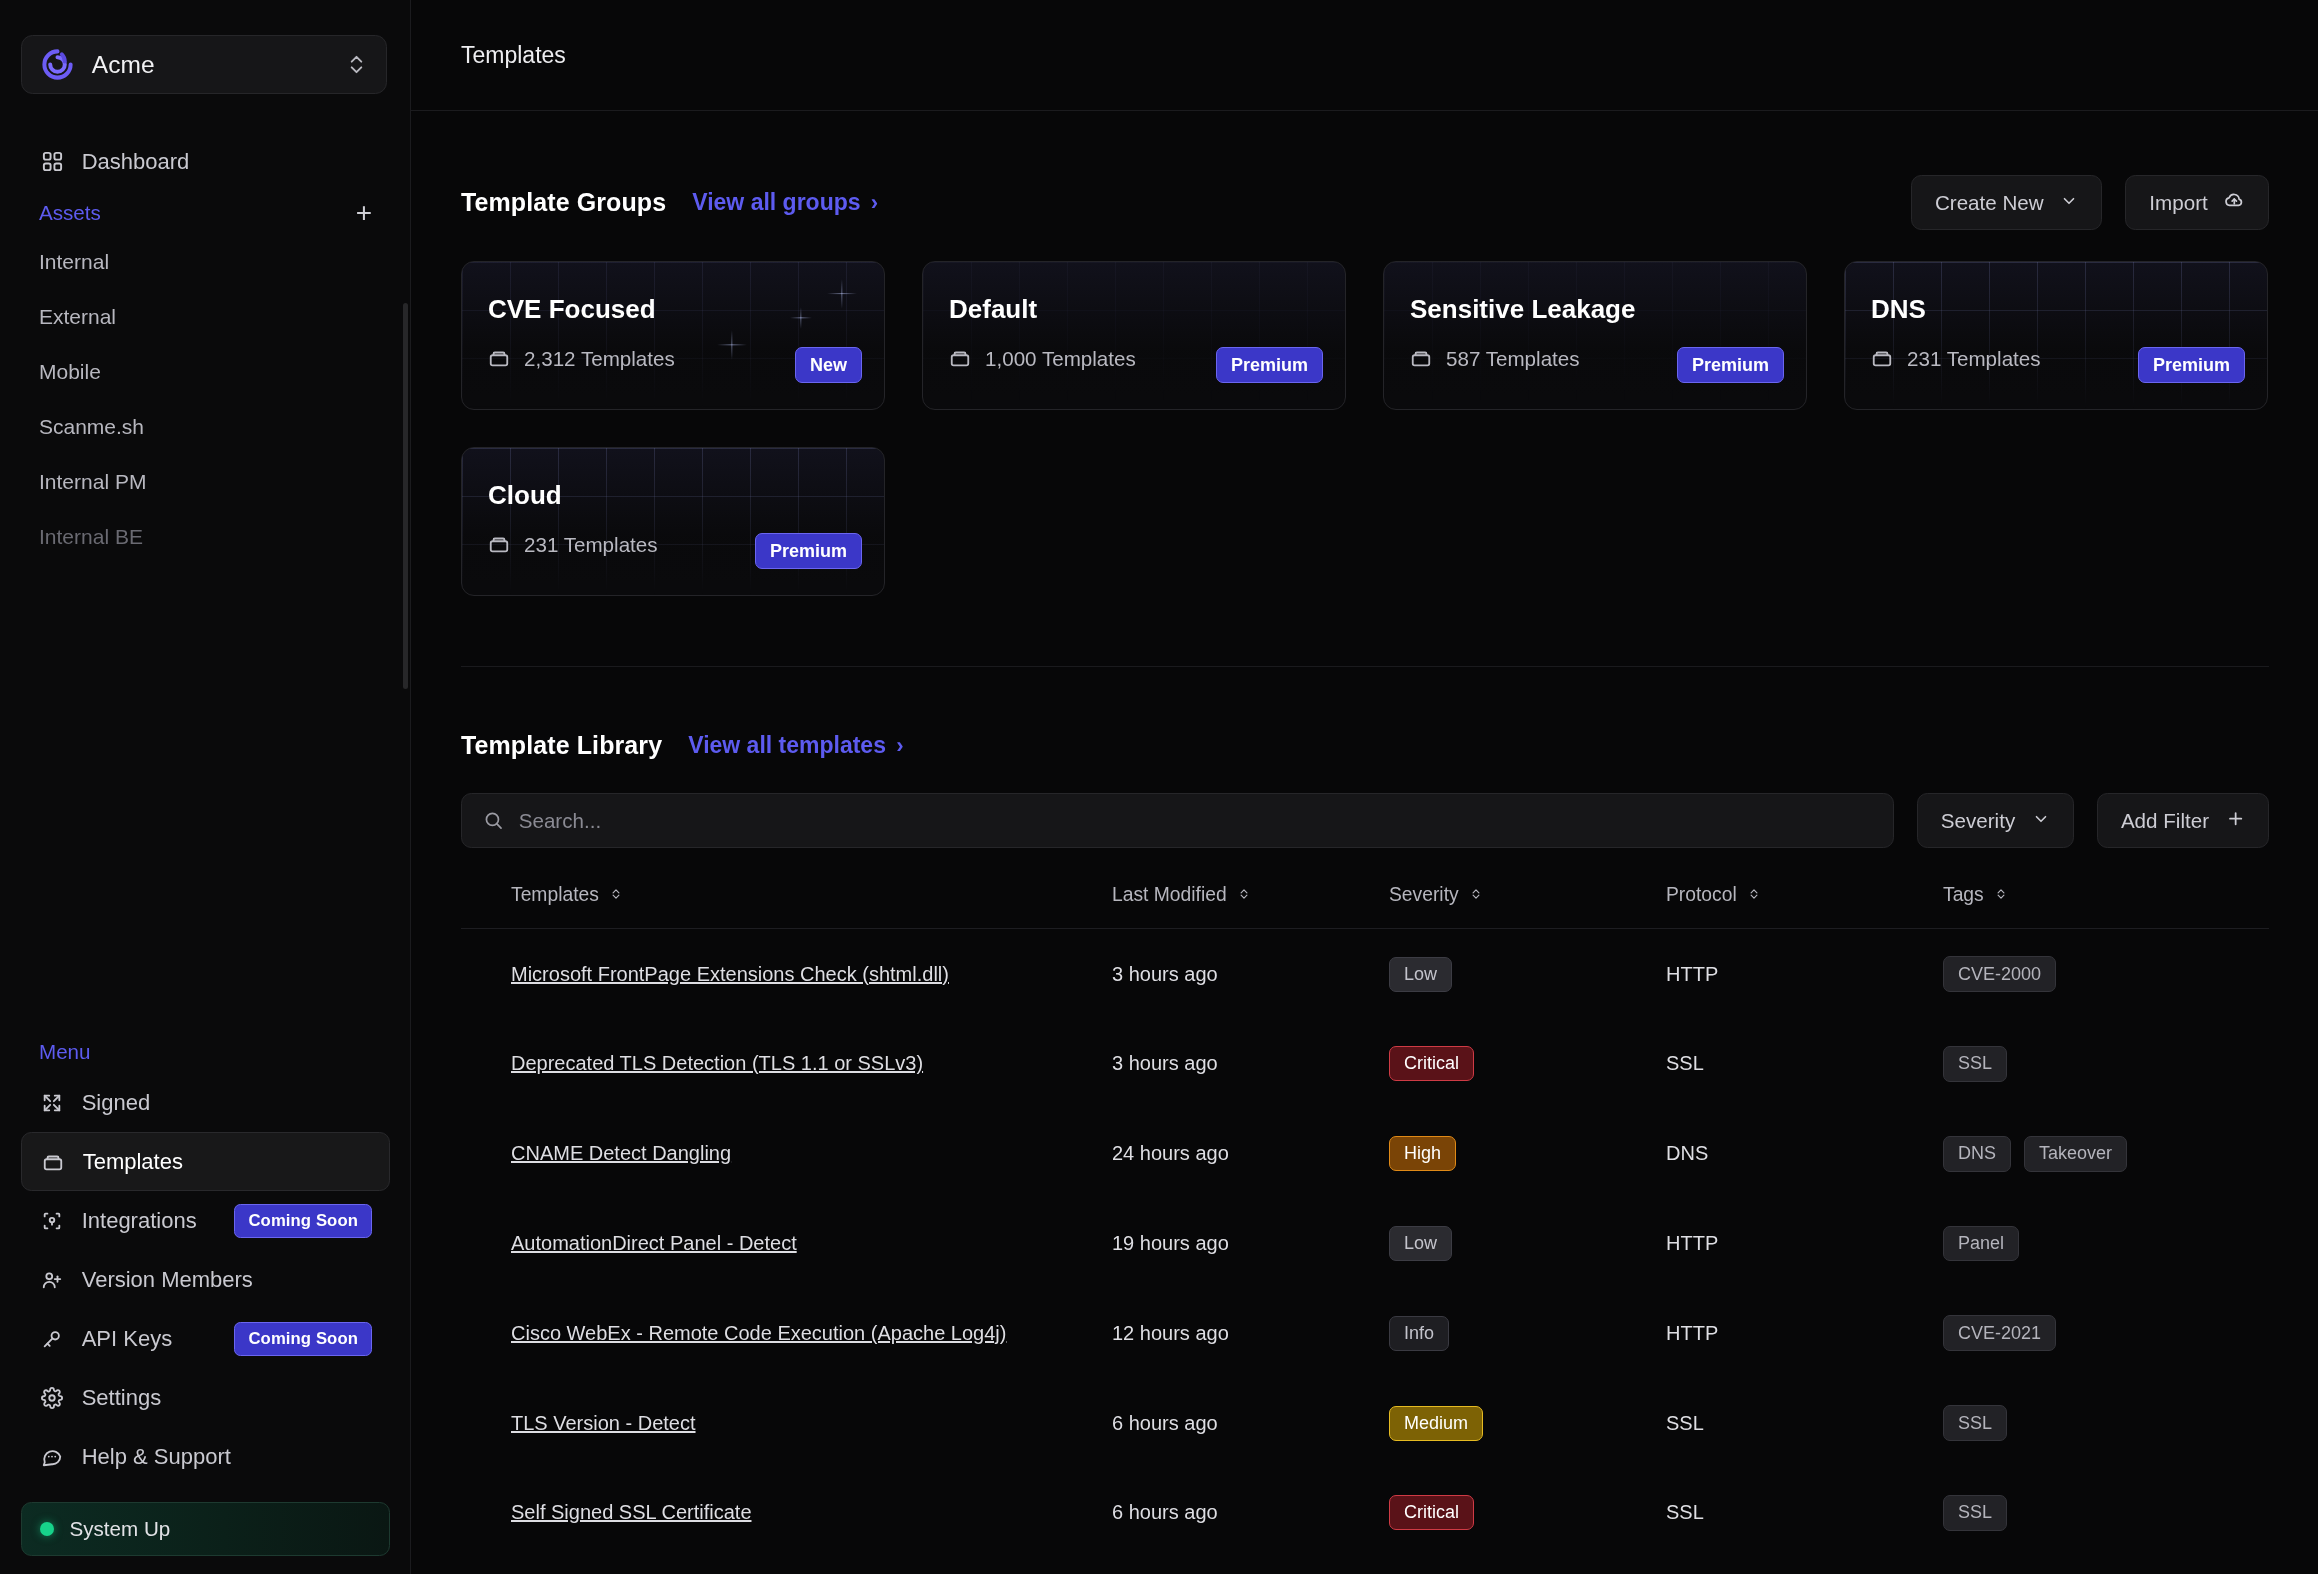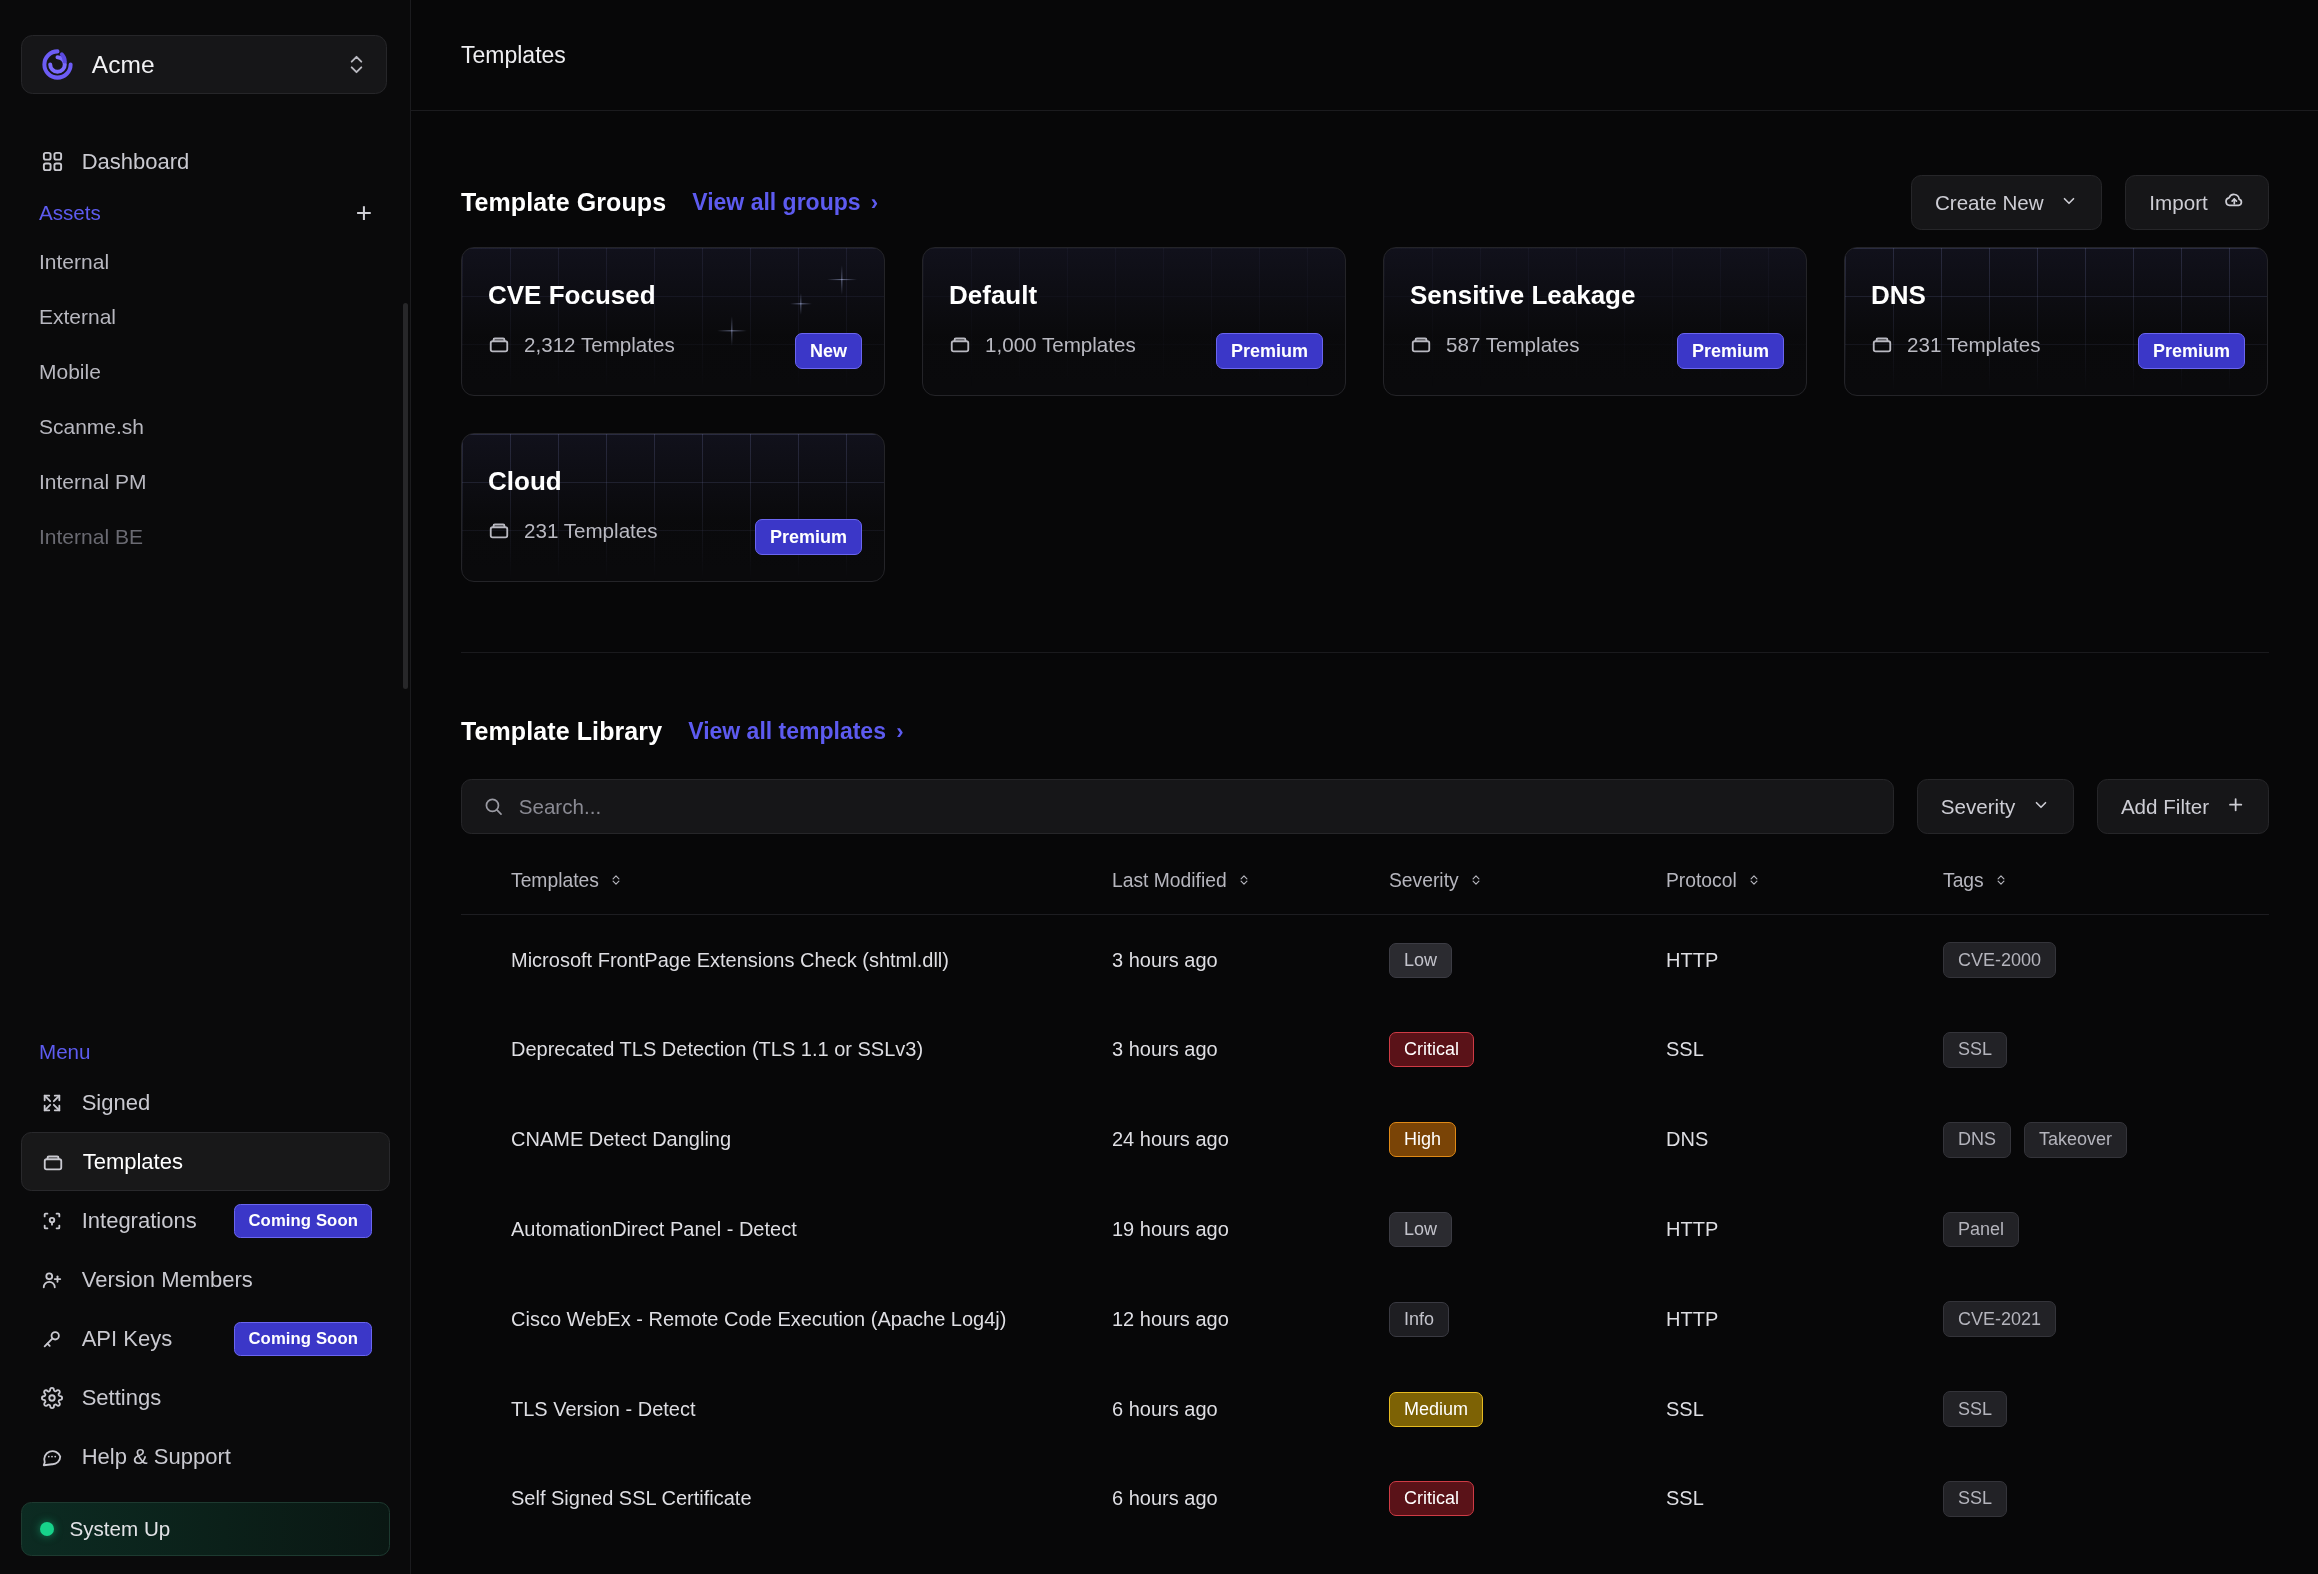--- a/index.html
+++ b/index.html
@@ -98,21 +98,21 @@
   .sec-link { margin-left: 26px; font-size: 23px; font-weight: 700; color: #5d5bf0; display: flex; align-items: center; cursor: pointer; }
   .sec-link .arr { margin-left: 10.3px; font-size: 22px; }
   .sec-actions { margin-left: auto; display: flex; gap: 23px; }
   .btn {
     height: 55px; padding: 0 23px; background: #161618; border: 1.3px solid #262629;
     border-radius: 10.3px; display: flex; align-items: center; gap: 16.7px;
     color: #cdcdd4; font-size: 20.6px; cursor: pointer;
   }
 
   
-  .cards { display: flex; flex-wrap: wrap; gap: 37px; margin-top: 17px; }
+  .cards { display: flex; flex-wrap: wrap; gap: 37px; margin-top: 31px; }
   .gcard {
     width: 424px; height: 149px; border-radius: 13px;
     border: 1.3px solid #242428; position: relative; overflow: hidden;
     background:
       linear-gradient(180deg, rgba(23,23,40,.55) 0%, rgba(8,8,10,.2) 60%, rgba(7,7,8,0) 100%),
       #0a0a0c;
     cursor: pointer;
   }
   .gcard .grid {
     position: absolute; inset: 0;
@@ -165,21 +165,21 @@
   .search input::placeholder { color: #8a8a93; }
 
   
   table { width: 100%; border-collapse: collapse; margin-top: 36px; table-layout: fixed; }
   thead th {
     text-align: left; font-size: 19.3px; color: #b6b6be; font-weight: 400;
     padding: 0 0 22px 0; border-bottom: 1.3px solid #1d1d21;
   }
   thead th .hw { display: inline-flex; align-items: center; gap: 10.3px; cursor: pointer; }
   tbody td { padding: 27px 0; font-size: 20px; color: #dedee3; vertical-align: middle; }
-  tbody tr td:first-child { padding-left: 50px; }
+  tbody tr td:first-child { padding-left: 50px; text-decoration: underline; }
   .sev {
     display: inline-block; font-size: 18px; font-weight: 400; border-radius: 7px;
     padding: 6px 14px; border: 1.3px solid;
   }
   .sev-low      { background:#2b2b30; border-color:#3c3c44; color:#c3c3cb; }
   .sev-info     { background:#1e1e22; border-color:#3a3a42; color:#c3c3cb; }
   .sev-critical { background:#5a1218; border-color:#cf3b45; color:#ffffff; }
   .sev-high     { background:#7a4406; border-color:#e08a17; color:#ffffff; }
   .sev-medium   { background:#7d6205; border-color:#e6bb22; color:#ffffff; }
   .tag {

